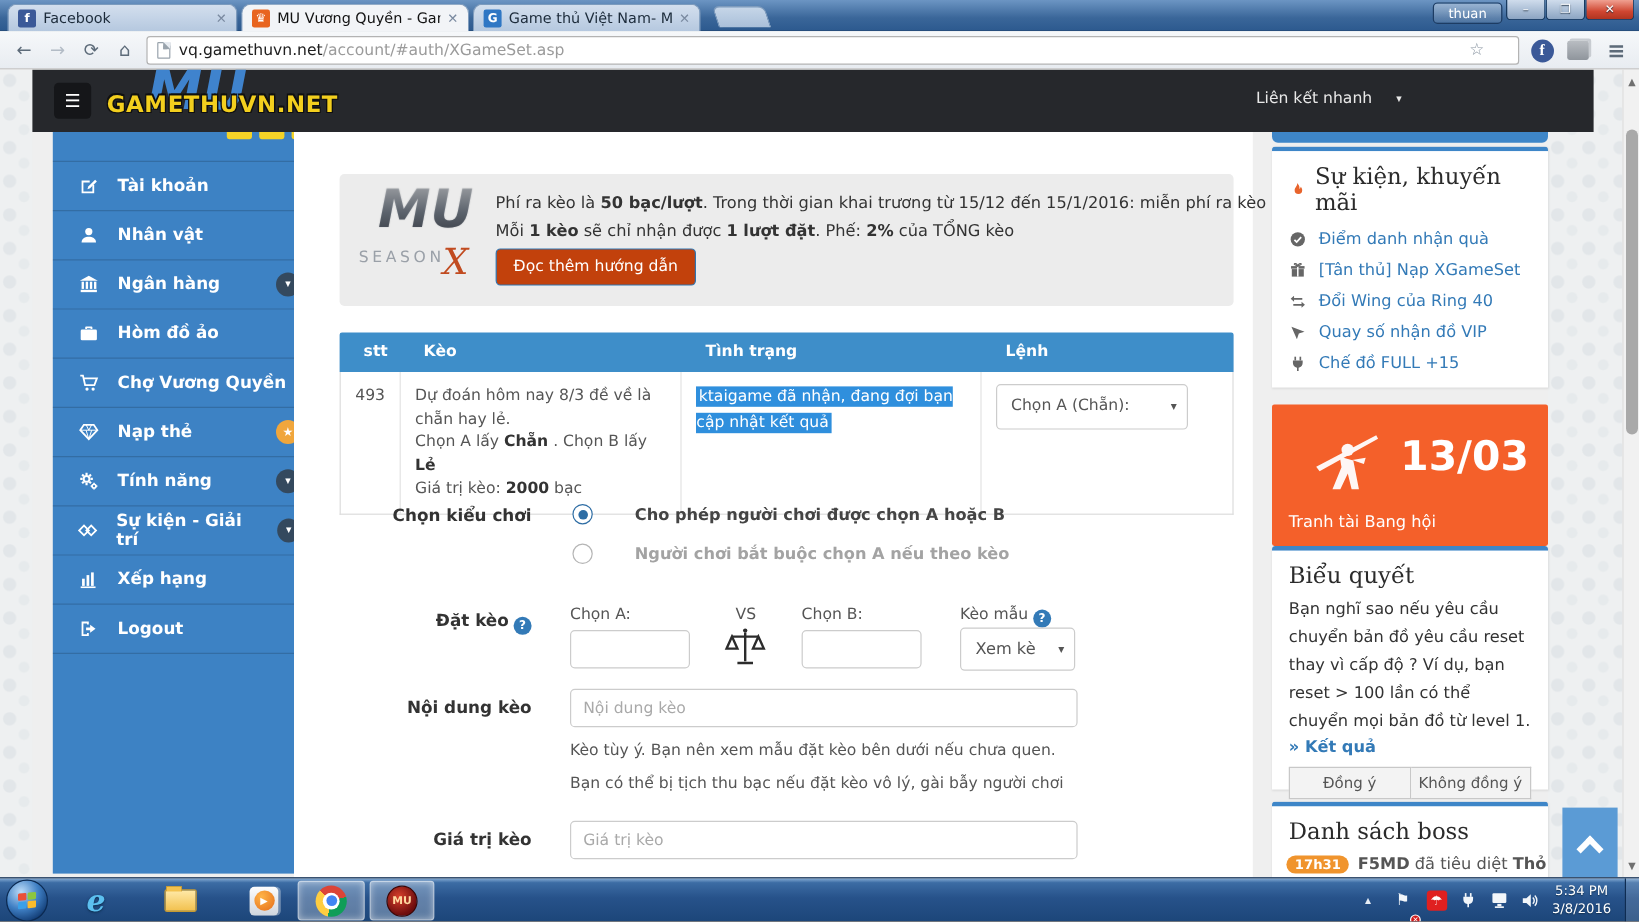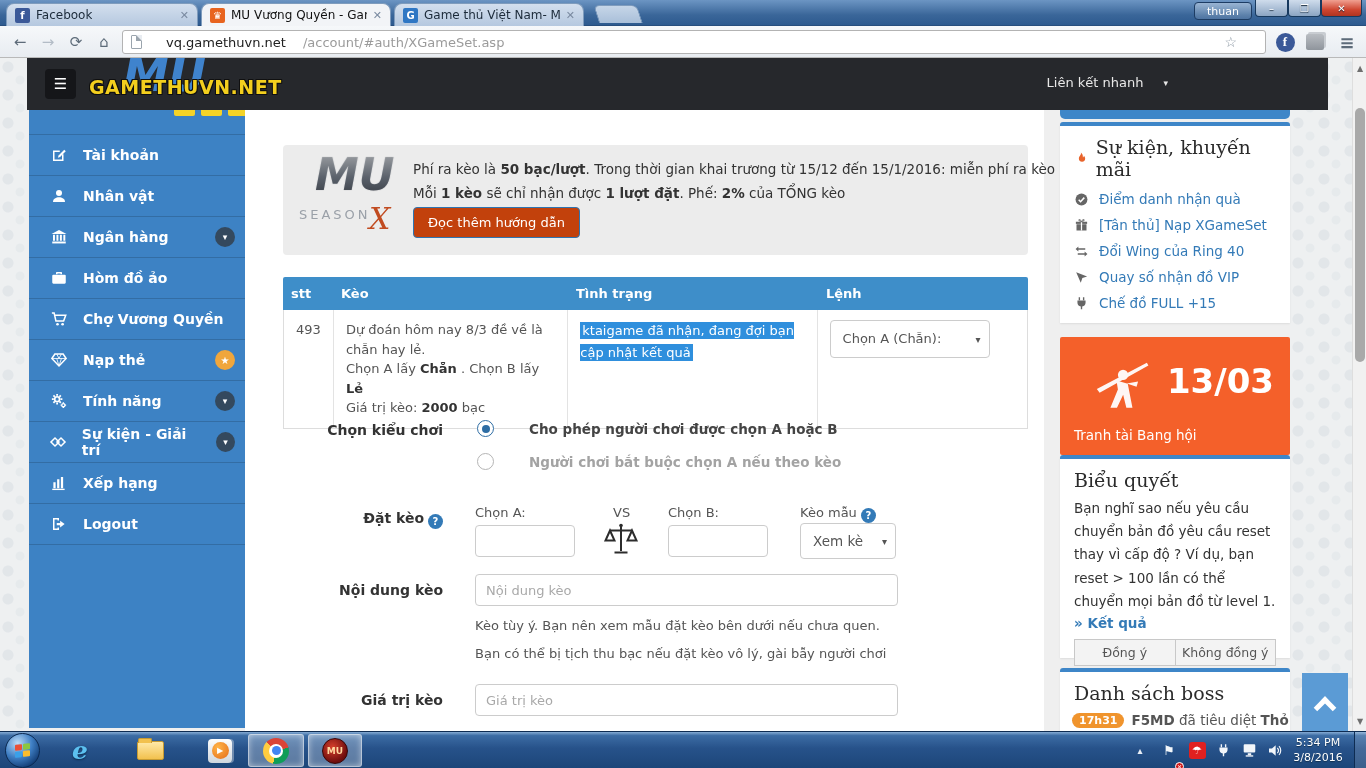--- a/index.html
+++ b/index.html
@@ -28,21 +28,21 @@
     border-radius:0 0 4px 4px;background:linear-gradient(#cfdcEC,#8ba4c2);color:#fff;font-size:10px;
     display:flex;align-items:center;justify-content:center;text-shadow:0 1px 1px #123;}
   .wbtn.close{background:linear-gradient(#f0a091,#cf4631 60%,#b03420);}
 
   .toolbar{position:absolute;left:0;top:26px;width:1366px;height:32px;
     background:linear-gradient(#f6f8fa,#e8ecf1);border-bottom:1px solid #b9b9b9;}
   .navbtn{position:absolute;top:4px;width:24px;height:24px;display:flex;align-items:center;justify-content:center;
     color:#5d6b79;font-size:15px;border-radius:3px;}
   .navbtn.dim{color:#b3bcc6;}
   .omnibox{position:absolute;left:122px;top:4px;width:1144px;height:24px;background:#fff;border:1px solid #b3b3b3;
-    border-radius:3px;display:flex;align-items:center;padding:0 28px 0 8px;font-size:13px;gap:17px;}
+    border-radius:3px;display:flex;align-items:center;padding:0 28px 0 8px;font-size:13px;}
   .doc-ico{width:11px;height:14px;border:1px solid #9aa4ad;border-radius:1px;margin-right:7px;position:relative;background:#fff;}
   .doc-ico:after{content:"";position:absolute;right:-1px;top:-1px;border:3px solid;border-color:#e8ecf1 #e8ecf1 #9aa4ad #9aa4ad;}
   .url-host{color:#202020;}
   .url-path{color:#9b9b9b;}
   .extbtn{position:absolute;top:5px;width:22px;height:22px;display:flex;align-items:center;justify-content:center;border-radius:3px;}
   .fb-ext{width:19px;height:19px;border-radius:50%;background:#3b5998;color:#fff;font-weight:bold;font-size:13px;
     display:flex;align-items:center;justify-content:center;font-family:"Liberation Serif",serif;}
   .gray-ext{width:18px;height:16px;background:linear-gradient(#b9bdc2,#8f959c);border-radius:2px;box-shadow:2px -2px 0 #c8ccd1;}
   .menu-ext{color:#5d6b79;font-size:18px;font-weight:bold;}
 
@@ -56,21 +56,21 @@
   .hdr{position:absolute;left:27px;top:0;width:1301px;height:52px;background:#26282c;overflow:hidden;}
   .hamb{position:absolute;left:18px;top:11px;width:31px;height:30px;background:#151619;border-radius:4px;
     color:#fff;font-size:15px;display:flex;align-items:center;justify-content:center;}
   .logo-wrap{position:absolute;left:62px;top:0;width:220px;height:52px;}
   .logo-mu{position:absolute;left:34px;top:-10px;font-size:46px;font-weight:bold;color:#3f83cd;font-style:italic;}
   .logo-txt{position:absolute;left:0;top:18px;font-size:19px;font-weight:bold;color:#f3cf1e;letter-spacing:.5px;
     text-shadow:1px 1px 0 #101010, -1px -1px 0 #101010,1px -1px 0 #101010,-1px 1px 0 #101010;}
   .quicklinks{position:absolute;right:160px;top:17px;color:#e8e8e8;font-size:13px;display:flex;gap:20px;align-items:center;}
 
   
-  .sb{position:absolute;left:29px;top:52px;width:218px;height:618px;background:#3d82c4;}
+  .sb{position:absolute;left:44px;top:52px;width:218px;height:618px;background:#3d82c4;}
   .sb-frag{position:absolute;left:145px;top:0;width:75px;height:6px;display:flex;gap:6px;}
   .sb-frag i{flex:1;background:#f5d327;border-radius:0 0 2px 2px;}
   .s-item{display:flex;align-items:center;height:41px;padding:0 12px 0 20px;gap:14px;color:#fff;
     font-size:14px;font-weight:bold;border-bottom:1px solid rgba(0,0,0,.16);}
   .s-list{position:absolute;top:24px;left:0;right:0;border-top:1px solid rgba(0,0,0,.16);}
   .s-ico{width:20px;display:flex;justify-content:center;}
   .badge-ch{margin-left:auto;width:20px;height:20px;border-radius:50%;background:#34495e;color:#fff;
     display:flex;align-items:center;justify-content:center;font-size:9px;}
   .badge-star{margin-left:auto;width:20px;height:20px;border-radius:50%;background:#f0a63c;color:#fff;
     display:flex;align-items:center;justify-content:center;font-size:10px;}
@@ -83,21 +83,21 @@
     background:linear-gradient(#ffffff,#7e8691 55%,#3c4048);-webkit-background-clip:text;background-clip:text;color:transparent;
     text-shadow:0 0 1px rgba(40,44,52,.4);}
   .mulogo .season{position:absolute;left:2px;top:58px;font-size:13px;letter-spacing:3px;color:#9aa0a8;}
   .mulogo .x{position:absolute;left:72px;top:52px;font-size:30px;font-style:italic;color:#c14b20;font-family:"DejaVu Serif",serif;}
   .n-line{position:absolute;left:130px;font-size:13.5px;color:#333;white-space:nowrap;}
   .n-btn{position:absolute;left:130px;top:62px;height:31px;padding:0 14px;background:#c2410c;border:1px solid #2f74b0;
     border-radius:4px;color:#fff;font-size:13px;display:flex;align-items:center;}
 
   .tbl{position:absolute;left:38px;top:167px;width:745px;font-size:13px;}
   .tbl-head{display:flex;background:#3e8ec9;color:#fff;font-weight:bold;height:33px;border-radius:2px 2px 0 0;}
-  .tbl-head>div{display:flex;align-items:center;padding-left:8px;}
+  .tbl-head>div{display:flex;align-items:center;padding-left:20px;}
   .tbl-row{display:flex;background:#fff;border:1px solid #ddd;border-top:none;min-height:90px;color:#555;}
   .tbl-row>div{padding:10px 12px;border-right:1px solid #e3e3e3;line-height:1.5;}
   .tbl-row>div:last-child{border-right:none;}
   .c1{width:50px;}.c2{width:235px;}.c3{width:250px;}.c4{width:210px;}
   .hl{background:#2f8fdd;color:#fff;padding:1px 2px;}
   .sel{position:relative;width:160px;height:38px;border:1px solid #ccc;border-radius:4px;background:#fff;
     display:flex;align-items:center;padding:0 22px 0 12px;color:#555;font-size:13px;}
   .sel .caret{position:absolute;right:8px;color:#555;font-size:10px;}
   .bold{font-weight:bold;color:#333;}
 

